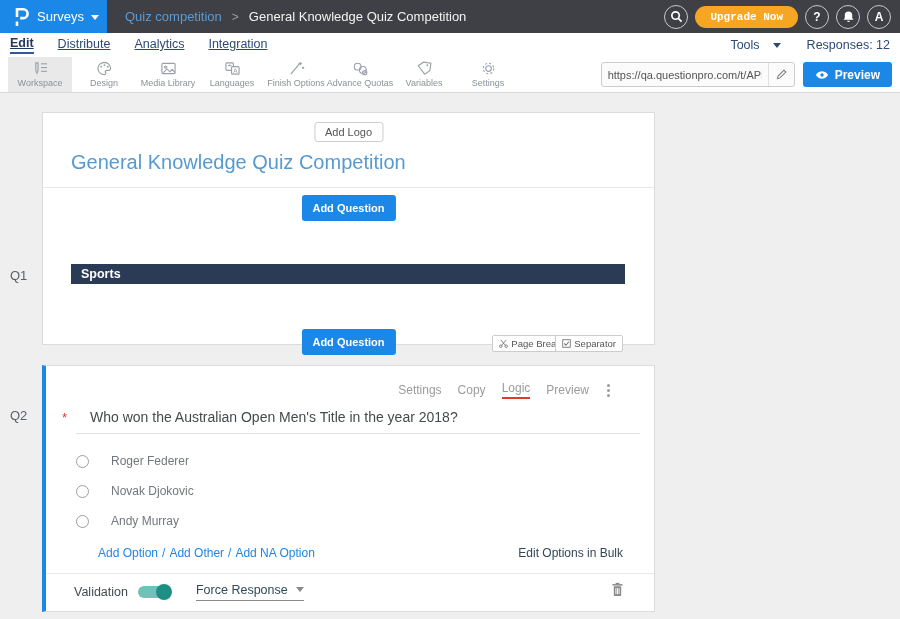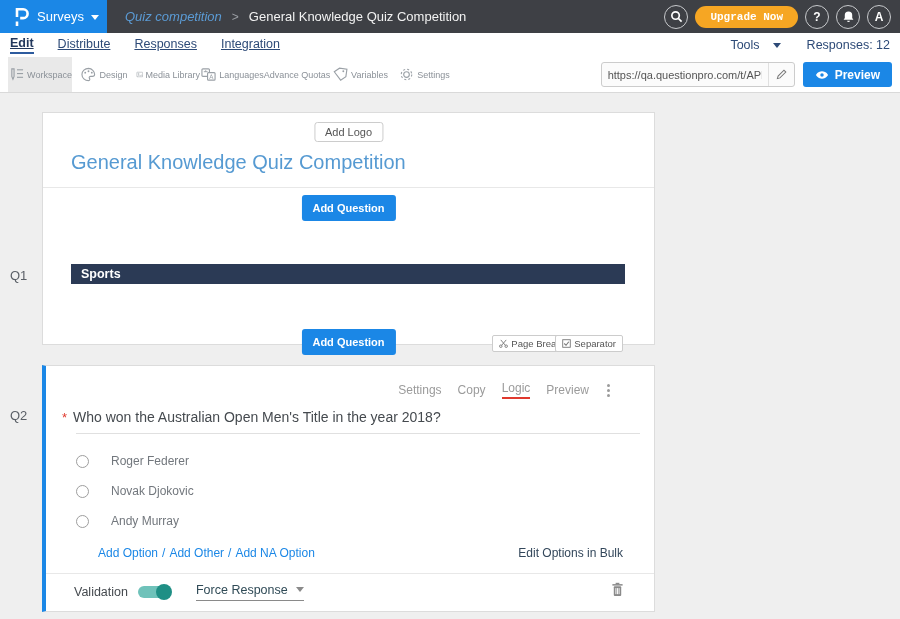--- a/index.html
+++ b/index.html
@@ -4,39 +4,39 @@
 <style>
   * { margin:0; padding:0; box-sizing:border-box; }
   html,body { width:900px; height:619px; overflow:hidden; }
   body { font-family:"Liberation Sans","DejaVu Sans",sans-serif; background:#efefef; position:relative; }
 
   
   .navbar { position:absolute; top:0; left:0; width:900px; height:33px; background:#3e4045; display:flex; align-items:center; }
   .brand { width:107px; height:33px; background:#1b87e6; display:flex; align-items:center; gap:7px; padding-left:14px; color:#fff; font-size:13px; cursor:pointer; flex:0 0 auto; }
   .caret-down { width:0; height:0; border-left:4px solid transparent; border-right:4px solid transparent; border-top:5px solid #fff; margin-top:1px; }
   .breadcrumb { display:flex; align-items:center; gap:10px; margin-left:18px; font-size:13px; }
-  .crumb-parent { color:#5b9bd5; cursor:pointer;font-style:italic; }
+  .crumb-parent { color:#5b9bd5; cursor:pointer; }
   .crumb-sep { color:#9a9da3; font-size:12px; }
   .crumb-current { color:#f2f2f2; }
   .nav-right { margin-left:auto; display:flex; align-items:center; gap:7px; padding-right:9px; }
   .circle-btn { width:24px; height:24px; border:1px solid #c7c9cc; border-radius:50%; display:flex; align-items:center; justify-content:center; color:#fff; font-size:12px; font-weight:bold; cursor:pointer; }
   .upgrade { height:22px; border:none; border-radius:11px; background:#f6a623; color:#fff; font-weight:bold; font-size:11px; padding:0 15px; cursor:pointer; font-family:Liberation Mono, monospace; }
 
   
   .tabbar { position:absolute; top:33px; left:0; width:900px; height:24px; background:#fff; display:flex; align-items:center; padding:0 10px; }
   .tab { font-size:12.5px; color:#2d4a77; margin-right:24px; cursor:pointer; padding-bottom:2px;text-decoration:underline; }
   .tab.active { color:#22375c; font-weight:bold; border-bottom:2px solid #2d5b9e; }
   .tabbar-right { margin-left:auto; display:flex; align-items:center; gap:26px; }
   .tools { font-size:12.5px; color:#2d4a77; display:flex; align-items:center; gap:13px; cursor:pointer; }
   .tools .caret-down { border-top-color:#2d4a77; }
   .responses { font-size:12.5px; color:#2d4a77; }
 
   
   .toolbar { position:absolute; top:57px; left:0; width:900px; height:36px; background:#fff; border-bottom:1px solid #d9d9d9; display:flex; align-items:stretch; padding-left:8px; }
-  .tool-item { width:64px; display:flex; flex-direction:row; align-items:center; justify-content:center; gap:2px; color:#9aa0a6; cursor:pointer; }
+  .tool-item { width:64px; display:flex; flex-direction:column; align-items:center; justify-content:center; gap:2px; color:#9aa0a6; cursor:pointer; }
   .tool-item.active { background:#e9e9e9; }
   .tool-item .t-label { font-size:9px; color:#8b9198; white-space:nowrap; }
   .tool-item svg { display:block; }
   .toolbar-right { margin-left:auto; display:flex; align-items:center; gap:8px; padding-right:8px; }
   .url-box { width:194px; height:25px; border:1px solid #ccc; border-radius:3px; background:#fbfbfb; display:flex; align-items:center; overflow:hidden; }
   .url-box input { border:none; outline:none; background:transparent; flex:1; font-size:11px; color:#555; padding:0 6px; font-family:inherit; min-width:0; }
   .url-edit { width:26px; height:100%; display:flex; align-items:center; justify-content:center; border-left:1px solid #e0e0e0; cursor:pointer; color:#777; }
   .preview-btn { height:25px; background:#1b87e6; border:none; border-radius:3px; color:#fff; font-size:12px; font-weight:bold; display:flex; align-items:center; gap:6px; padding:0 12px; cursor:pointer; font-family:inherit; }
 
   
@@ -60,21 +60,21 @@
   .page-break { right:86px; }
   .separator { right:31px; }
 
   
   .q-actions { position:absolute; top:15px; right:42px; display:flex; align-items:center; gap:16px; font-size:12px; color:#9b9b9b; }
   .q-action { cursor:pointer; }
   .q-action.logic { border-bottom:2px solid #e0392e; padding-bottom:2px; }
   .dots-menu { display:flex; flex-direction:column; gap:2px; cursor:pointer; padding:2px; }
   .dots-menu i { width:3px; height:3px; border-radius:50%; background:#9b9b9b; }
   .req-star { position:absolute; top:44px; left:16px; color:#e0392e; font-size:13px; }
-  .q-text { position:absolute; top:43px; left:27px; font-size:14px; color:#454a4f; }
+  .q-text { position:absolute; top:43px; left:44px; font-size:14px; color:#454a4f; }
   .q-underline { position:absolute; top:67px; left:30px; right:14px; border-bottom:1px solid #e0e0e0; }
   .opt-row { position:absolute; left:30px; display:flex; align-items:center; gap:22px; cursor:pointer; }
   .radio { width:13px; height:13px; border:1.5px solid #9e9e9e; border-radius:50%; background:#fff; }
   .opt-label { font-size:12px; color:#72777d; }
   .links-row { position:absolute; top:180px; left:52px; right:31px; display:flex; align-items:center; font-size:12px; }
   .add-link { color:#1b87e6; cursor:pointer; }
   .link-sep { color:#1b87e6; margin:0 4px; }
   .edit-bulk { margin-left:auto; color:#33475b; cursor:pointer; }
   .divider2 { position:absolute; top:207px; left:0; width:100%; border-top:1px solid #e8e8e8; }
   .validation-row { position:absolute; top:216px; left:28px; right:30px; display:flex; align-items:center; }
@@ -123,21 +123,21 @@
     </div>
     <div class="circle-btn">
       <span>A</span>
     </div>
   </div>
 </header>
 
 <nav class="tabbar">
   <span class="tab active">Edit</span>
   <span class="tab">Distribute</span>
-  <span class="tab">Responses</span>
+  <span class="tab">Analytics</span>
   <span class="tab">Integration</span>
   <div class="tabbar-right">
     <span class="tools">
       <span>Tools</span>
       <span class="caret-down"></span>
     </span>
     <span class="responses">Responses: 12</span>
   </div>
 </nav>
 
@@ -170,20 +170,30 @@
   </div>
   <div class="tool-item">
     <svg width="17" height="15" viewBox="0 0 18 16">
       <rect x="2" y="2" width="8" height="8" rx="1" stroke="#9aa0a6" stroke-width="1.2" fill="none"></rect>
       <rect x="8" y="6" width="8" height="8" rx="1" stroke="#9aa0a6" stroke-width="1.2" fill="#fff"></rect>
       <text x="12" y="12.6" font-size="6.5" fill="#9aa0a6" text-anchor="middle" font-family="DejaVu Sans">A</text>
       <line x1="4" y1="5" x2="8" y2="5" stroke="#9aa0a6" stroke-width="1"></line>
         <line x1="6" y1="3.5" x2="6" y2="5" stroke="#9aa0a6" stroke-width="1"></line>
     </svg>
     <span class="t-label">Languages</span>
+  </div>
+  <div class="tool-item">
+    <svg width="17" height="15" viewBox="0 0 18 16" stroke="#9aa0a6" stroke-width="1.2" fill="none">
+      <line x1="3" y1="14" x2="12" y2="3"></line>
+        <line x1="13" y1="1" x2="13" y2="4.6"></line>
+        <line x1="11.2" y1="2.8" x2="14.8" y2="2.8"></line>
+        <line x1="16" y1="6" x2="16" y2="8.4"></line>
+        <line x1="14.8" y1="7.2" x2="17.2" y2="7.2"></line>
+    </svg>
+    <span class="t-label">Finish Options</span>
   </div>
   <div class="tool-item">
     <svg width="17" height="15" viewBox="0 0 18 16" stroke="#9aa0a6" stroke-width="1.2" fill="none">
       <circle cx="6" cy="6" r="3.6"></circle>
         <circle cx="11.5" cy="9.5" r="3.6"></circle>
         <circle cx="13.5" cy="12.5" r="2.2"></circle>
     </svg>
     <span class="t-label">Advance Quotas</span>
   </div>
   <div class="tool-item">

